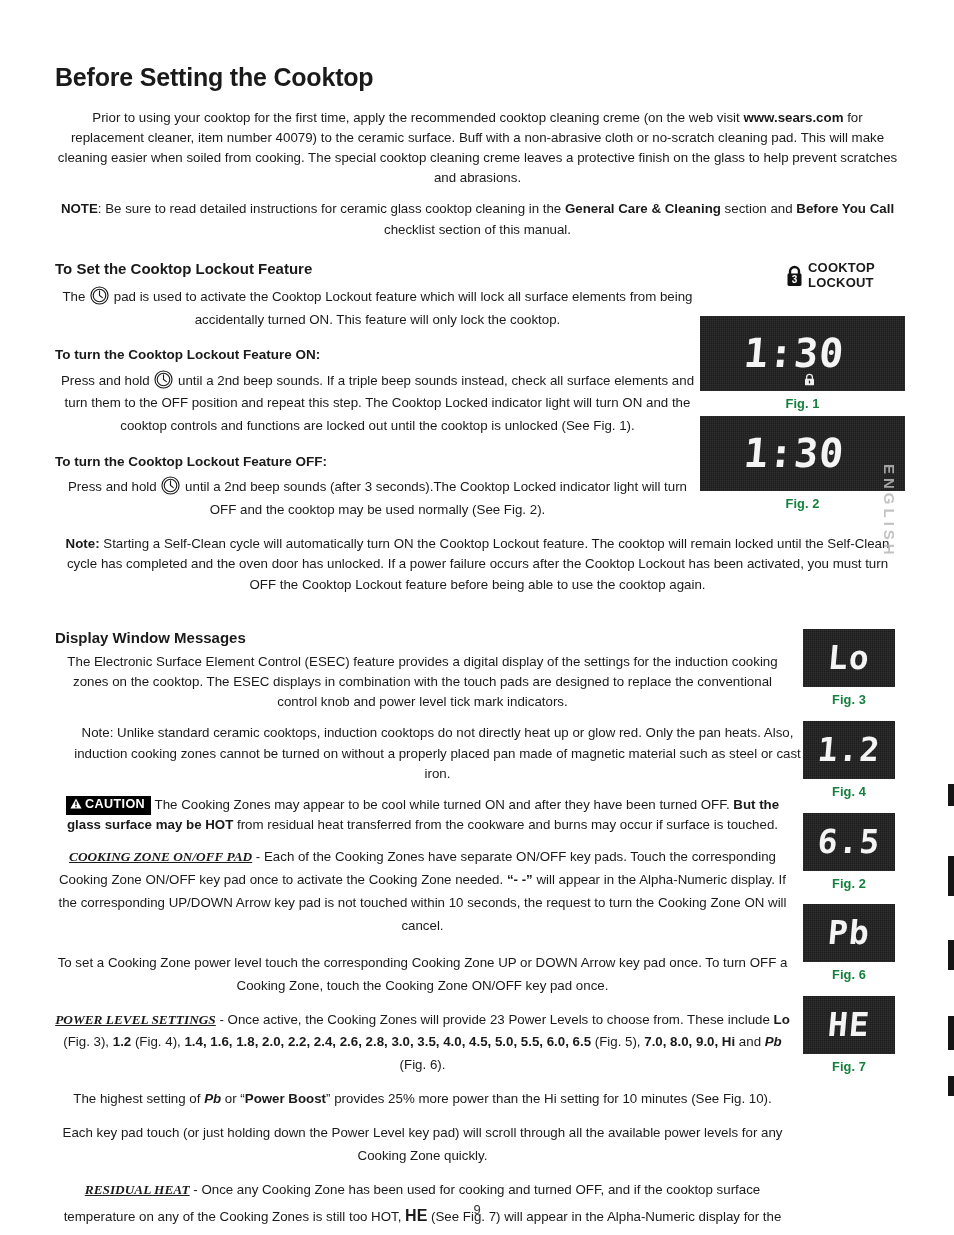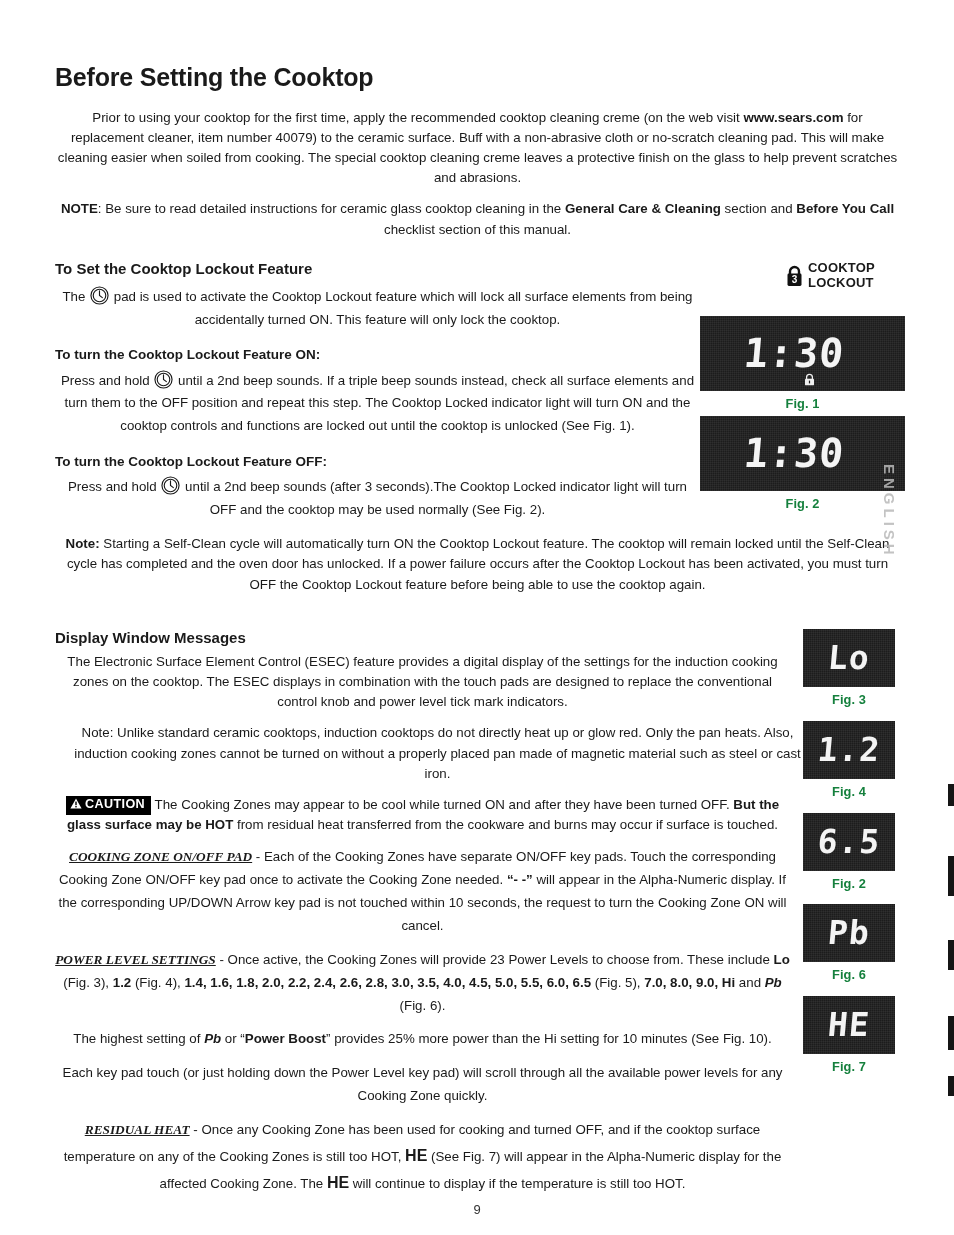--- a/index.html
+++ b/index.html
@@ -253,20 +253,21 @@
     <p class="col-disp indent">Note: Unlike standard ceramic cooktops, induction cooktops do not directly heat up or glow red. Only the pan heats. Also, induction cooking zones cannot be turned on without a properly placed pan made of magnetic material such as steel or cast iron.</p>
 
     <p class="col-disp"><span class="caution"><span class="tri"><svg viewBox="0 0 12 11" width="12" height="11">
               <polygon points="6,0.6 11.6,10.4 0.4,10.4" fill="#ffffff"></polygon>
               <rect x="5.3" y="3.6" width="1.4" height="3.6" fill="#000"></rect>
               <rect x="5.3" y="8.0" width="1.4" height="1.4" fill="#000"></rect>
             </svg></span><span>CAUTION</span></span><span> The Cooking Zones may appear to be cool while turned ON and after they have been turned OFF. </span><b>But the glass surface may be HOT</b><span> from residual heat transferred from the cookware and burns may occur if surface is touched.</span></p>
 
     <p class="col-disp loose"><span class="ubi">COOKING ZONE ON/OFF PAD</span><span> - Each of the Cooking Zones have separate ON/OFF key pads. Touch the corresponding Cooking Zone ON/OFF key pad once to activate the Cooking Zone needed. </span><b>“- -”</b><span> will appear in the Alpha-Numeric display. If the corresponding UP/DOWN Arrow key pad is not touched within 10 seconds, the request to turn the Cooking Zone ON will cancel.</span></p>
 
+    <p class="col-disp loose" style="margin-top:14px">To set a Cooking Zone power level touch the corresponding Cooking Zone UP or DOWN Arrow key pad once. To turn OFF a Cooking Zone, touch the Cooking Zone ON/OFF key pad once.</p>
 
     <p class="col-disp loose"><span class="ubi">POWER LEVEL SETTINGS</span><span> - Once active, the Cooking Zones will provide 23 Power Levels to choose from. These include </span><b>Lo</b><span> (Fig. 3), </span><b>1.2</b><span> (Fig. 4), </span><b>1.4, 1.6, 1.8, 2.0, 2.2, 2.4, 2.6, 2.8, 3.0, 3.5, 4.0, 4.5, 5.0, 5.5, 6.0, 6.5</b><span> (Fig. 5), </span><b>7.0, 8.0, 9.0, Hi</b><span> and </span><b class="i">Pb</b><span> (Fig. 6).</span></p>
 
     <p class="col-disp loose"><span>The highest setting of </span><b class="i">Pb</b><span> or “</span><b>Power Boost</b><span>” provides 25% more power than the Hi setting for 10 minutes (See Fig. 10).</span></p>
 
     <p class="col-disp loose">Each key pad touch (or just holding down the Power Level key pad) will scroll through all the available power levels for any Cooking Zone quickly.</p>
 
     <p class="col-disp loose"><span class="ubi">RESIDUAL HEAT</span><span> - Once any Cooking Zone has been used for cooking and turned OFF, and if the cooktop surface temperature on any of the Cooking Zones is still too HOT, </span><b style="font-size:16px">HE</b><span>  (See Fig. 7) will appear in the Alpha-Numeric display for the affected Cooking Zone. The </span><b style="font-size:16px">HE</b><span>  will continue to display if the temperature is still too HOT.</span></p>
 
   </div>

